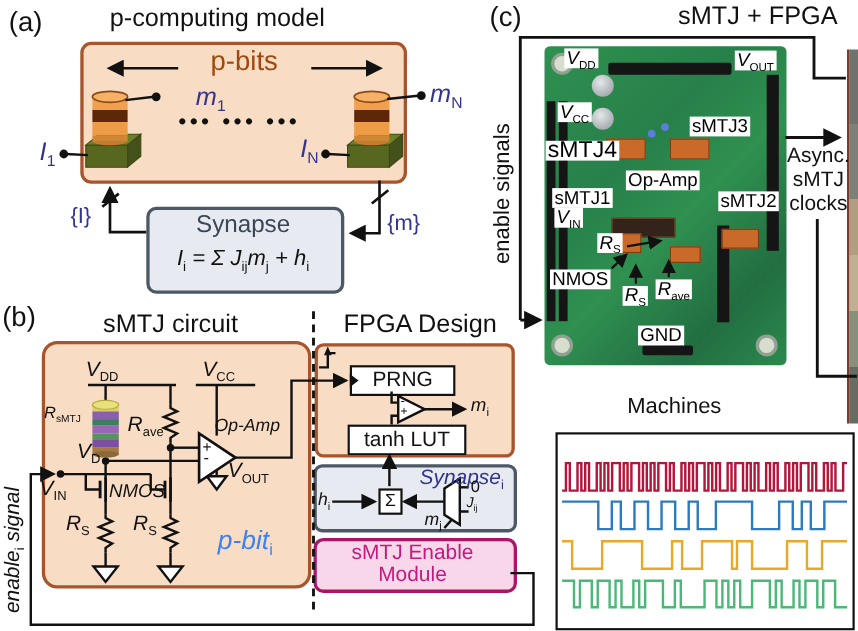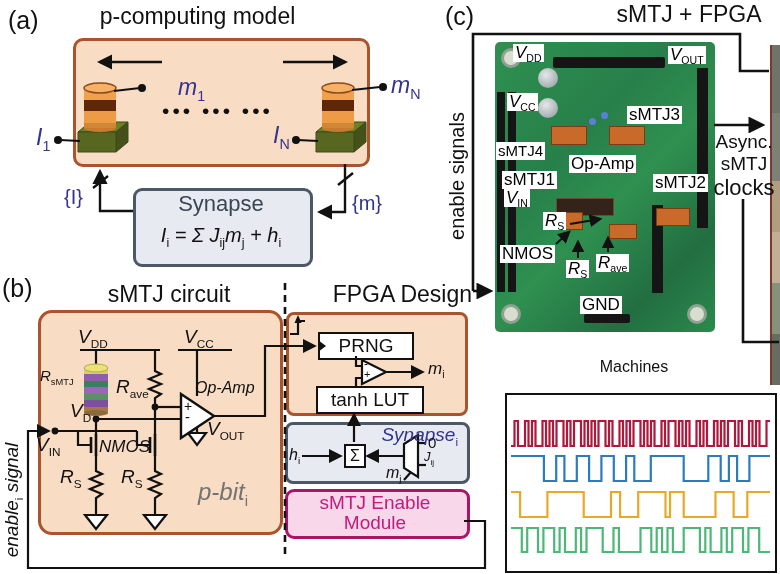--- a/index.html
+++ b/index.html
@@ -234,75 +234,76 @@
     <g id="wf-traces">
         <polyline points="511.0,446 514.5,446 514.5,421 518.0,421 518.0,446 525.0,446 525.0,421 528.5,421 528.5,446 532.0,446 532.0,421 535.5,421 535.5,446 542.5,446 542.5,421 546.0,421 546.0,446 549.5,446 549.5,421 553.0,421 553.0,446 556.5,446 556.5,421 563.5,421 563.5,446 567.0,446 567.0,421 570.5,421 570.5,446 574.0,446 574.0,421 581.0,421 581.0,446 584.5,446 584.5,421 588.0,421 588.0,446 591.5,446 591.5,421 595.0,421 595.0,446 598.5,446 598.5,421 605.5,421 605.5,446 609.0,446 609.0,421 612.5,421 612.5,446 619.5,446 619.5,421 623.0,421 623.0,446 626.5,446 626.5,421 630.0,421 630.0,446 633.5,446 633.5,421 640.5,421 640.5,446 644.0,446 644.0,421 647.5,421 647.5,446 651.0,446 651.0,421 654.5,421 654.5,446 661.5,446 661.5,421 665.0,421 665.0,446 668.5,446 668.5,421 675.5,421 675.5,446 679.0,446 679.0,421 682.5,421 682.5,446 686.0,446 686.0,421 689.5,421 689.5,446 696.5,446 696.5,421 700.0,421 700.0,446 703.5,446 703.5,421 707.0,421 707.0,446 714.0,446 714.0,421 717.5,421 717.5,446 721.0,446 721.0,421 724.5,421 724.5,446 728.0,446 728.0,421 735.0,421 735.0,446 738.5,446 738.5,421 742.0,421 742.0,446 749.0,446 749.0,421 752.5,421 752.5,446 756.0,446 756.0,421 759.5,421 759.5,446 766.5,446 766.5,421 770.0,421" fill="none" stroke="#b0173a" stroke-width="2.2"></polyline>
         <polyline points="511.0,456 543.9,456 543.9,481 556.2,481 556.2,456 564.4,456 564.4,481 576.8,481 576.8,456 589.1,456 589.1,481 601.4,481 601.4,456 613.8,456 613.8,481 626.1,481 626.1,456 634.3,456 634.3,481 650.8,481 650.8,456 683.7,456 683.7,481 708.3,481 708.3,456 720.7,456 720.7,481 728.9,481 728.9,456 737.1,456 737.1,481 749.4,481 749.4,456 770.0,456" fill="none" stroke="#2b7bbf" stroke-width="2.2"></polyline>
         <polyline points="511.0,492 520.1,492 520.1,517 547.4,517 547.4,492 583.7,492 583.7,517 611.0,517 611.0,492 620.1,492 620.1,517 638.2,517 638.2,492 665.5,492 665.5,517 670.0,517 670.0,492 683.7,492 683.7,517 715.5,517 715.5,492 733.6,492 733.6,517 747.3,517 747.3,492 770.0,492" fill="none" stroke="#e8a92a" stroke-width="2.2"></polyline>
         <polyline points="511.0,528 521.8,528 521.8,552 527.2,552 527.2,528 538.0,528 538.0,552 543.4,552 543.4,528 554.2,528 554.2,552 559.6,552 559.6,528 565.0,528 565.0,552 575.8,552 575.8,528 581.1,528 581.1,552 586.5,552 586.5,528 602.7,528 602.7,552 613.5,552 613.5,528 618.9,528 618.9,552 640.5,552 640.5,528 651.3,528 651.3,552 656.7,552 656.7,528 662.1,528 662.1,552 667.5,552 667.5,528 672.9,528 672.9,552 683.7,552 683.7,528 699.9,528 699.9,552 705.3,552 705.3,528 710.6,528 710.6,552 721.4,552 721.4,528 726.8,528 726.8,552 732.2,552 732.2,528 743.0,528 743.0,552 748.4,552 748.4,528 759.2,528 759.2,552 770.0,552" fill="none" stroke="#4cb878" stroke-width="2.2"></polyline>
       </g>
   </svg>
 
   <div class="abs" style="left:8px;top:6px;font-size:25px;">(a)</div>
   <div class="abs ctr bold" style="left:90px;top:3px;width:215px;font-size:23px;">p-computing model</div>
+  <div class="abs ctr bold" style="left:162px;top:42px;width:120px;font-size:25px;color:#a0490e;">p-bits</div>
   <div class="abs ctr bold" style="left:150px;top:99px;width:135px;font-size:21px;letter-spacing:3px;">••• ••• •••</div>
   <div class="abs navy var-lbl" style="left:150px;top:74px;font-size:23px;margin-left:28px;"><span>m</span><sub>1</sub></div>
   <div class="abs navy var-lbl" style="left:391px;top:72px;font-size:23px;"><span>m</span><sub>N</sub></div>
   <div class="abs navy var-lbl" style="left:36px;top:124px;font-size:23px;"><span>I</span><sub>1</sub></div>
   <div class="abs navy var-lbl" style="left:273px;top:122px;font-size:23px;"><span>I</span><sub>N</sub></div>
   <div class="abs navy bold" style="left:64px;top:186px;font-size:20px;">{I}</div>
   <div class="abs navy bold" style="left:352px;top:192px;font-size:20px;">{m}</div>
   <div class="abs ctr bold" style="left:140px;top:191px;width:162px;font-size:22px;color:#3b4654;">Synapse</div>
   <div class="abs ctr var-lbl" style="left:138px;top:224px;width:166px;font-size:20px;"><span>I</span><sub>i</sub><span> = Σ J</span><sub>ij</sub><span>m</span><sub>j</sub><span> + h</span><sub>i</sub></div>
 
   <div class="abs" style="left:2px;top:274px;font-size:25px;">(b)</div>
-  <div class="abs ctr bold" style="left:84px;top:281px;width:170px;font-size:23px;">sMTJ circuit</div>
-  <div class="abs ctr bold" style="left:292px;top:281px;width:180px;font-size:23px;text-align:right;">FPGA Design</div>
+  <div class="abs ctr bold" style="left:70px;top:281px;width:170px;font-size:23px;">sMTJ circuit</div>
+  <div class="abs ctr bold" style="left:292px;top:281px;width:180px;font-size:23px;">FPGA Design</div>
   <div class="vrot var-lbl" style="left:12px;top:500px;font-size:19px;font-style:normal;"><span>enable</span><sub>i</sub><span> signal</span></div>
 
   <div class="abs var-lbl" style="left:78px;top:326px;font-size:19px;"><span>V</span><sub>DD</sub></div>
   <div class="abs var-lbl" style="left:184px;top:326px;font-size:19px;"><span>V</span><sub>CC</sub></div>
   <div class="abs var-lbl" style="left:40px;top:367px;font-size:15px;"><span>R</span><sub>sMTJ</sub></div>
   <div class="abs var-lbl" style="left:116px;top:376px;font-size:19px;"><span>R</span><sub>ave</sub></div>
   <div class="abs var-lbl" style="left:70px;top:400px;font-size:19px;"><span>V</span><sub>D</sub></div>
   <div class="abs var-lbl" style="left:36px;top:434px;font-size:19px;"><span>V</span><sub>IN</sub></div>
   <div class="abs var-lbl" style="left:207px;top:418px;font-size:19px;"><span>V</span><sub>OUT</sub></div>
   <div class="abs it" style="left:99px;top:437px;font-size:17px;">NMOS</div>
   <div class="abs it" style="left:195px;top:379px;font-size:16px;">Op-Amp</div>
   <div class="abs var-lbl" style="left:60px;top:466px;font-size:19px;"><span>R</span><sub>S</sub></div>
   <div class="abs var-lbl" style="left:121px;top:466px;font-size:19px;"><span>R</span><sub>S</sub></div>
   <div class="abs bold" style="left:184px;top:398px;font-size:14px;">+</div>
   <div class="abs bold" style="left:185px;top:408px;font-size:15px;">-</div>
-  <div class="abs bold var-lbl" style="left:198px;top:478px;font-size:24px;color:#737373;font-style:normal;"><span>p-bit</span><sub>i</sub></div>
+  <div class="abs bold var-lbl" style="left:198px;top:478px;font-size:24px;color:#3b82f6;font-style:normal;"><span>p-bit</span><sub>i</sub></div>
 
   <div class="abs var-lbl" style="left:428px;top:359px;font-size:17px;font-style:normal;"><span>m</span><sub>i</sub></div>
   <div class="abs bold" style="left:364px;top:357px;font-size:12px;">-</div>
   <div class="abs bold" style="left:364px;top:368px;font-size:11px;">+</div>
   <div class="abs bold navy var-lbl" style="left:350px;top:424px;width:108px;text-align:right;font-size:19px;font-style:normal;"><span>Synapse</span><sub>i</sub></div>
   <div class="abs var-lbl" style="left:289px;top:446px;font-size:16px;font-style:normal;"><span>h</span><sub>i</sub></div>
   <div class="abs" style="left:428px;top:434px;font-size:15px;">0</div>
   <div class="abs var-lbl" style="left:424px;top:449px;font-size:13px;font-style:normal;"><span>J</span><sub>ij</sub></div>
   <div class="abs var-lbl" style="left:386px;top:464px;font-size:16px;font-style:normal;"><span>m</span><sub>j</sub></div>
   <div class="abs ctr bold" style="left:290px;top:492px;width:170px;font-size:19px;color:#c21b7d;">sMTJ Enable</div>
   <div class="abs ctr bold" style="left:290px;top:512px;width:170px;font-size:19px;color:#c21b7d;">Module</div>
 
   <div class="abs" style="left:445px;top:2px;font-size:25px;">(c)</div>
   <div class="abs ctr bold" style="left:600px;top:1px;width:178px;font-size:23px;">sMTJ + FPGA</div>
   <div class="vrot" style="left:457px;top:176px;font-size:20px;">enable signals</div>
 
   <div class="abs ctr" style="left:712px;top:131px;width:64px;font-size:19px;">Async.</div>
   <div class="abs ctr" style="left:712px;top:153px;width:64px;font-size:19px;">sMTJ</div>
-  <div class="abs ctr" style="left:712px;top:175px;width:64px;font-size:22px;">clocks</div>
-  <div class="abs ctr" style="left:534px;top:358px;width:200px;font-size:16px;">Machines</div>
+  <div class="abs ctr" style="left:712px;top:175px;width:64px;font-size:19px;">clocks</div>
+  <div class="abs ctr" style="left:513px;top:358px;width:200px;font-size:20px;">Machines</div>
 
   <span class="chip" style="left:513px;top:44px;font-size:17px;"><span>V</span><sub>DD</sub></span>
   <span class="chip" style="left:668px;top:46px;font-size:17px;"><span>V</span><sub>OUT</sub></span>
   <span class="chip" style="left:507px;top:93px;font-size:17px;"><span>V</span><sub>CC</sub></span>
   <span class="chip rom" style="left:627px;top:106px;font-size:17px;">sMTJ3</span>
-  <span class="chip rom" style="left:496px;top:128px;font-size:15px;margin-top:14px;">sMTJ4</span>
+  <span class="chip rom" style="left:496px;top:128px;font-size:21px;">sMTJ4</span>
   <span class="chip rom" style="left:569px;top:155px;font-size:17px;">Op-Amp</span>
   <span class="chip rom" style="left:502px;top:171px;font-size:17px;">sMTJ1</span>
   <span class="chip rom" style="left:653px;top:174px;font-size:17px;">sMTJ2</span>
   <span class="chip" style="left:504px;top:189px;font-size:17px;"><span>V</span><sub>IN</sub></span>
   <span class="chip" style="left:543px;top:212px;font-size:17px;"><span>R</span><sub>S</sub></span>
   <span class="chip rom" style="left:500px;top:245px;font-size:17px;">NMOS</span>
   <span class="chip" style="left:566px;top:260px;font-size:17px;"><span>R</span><sub>S</sub></span>
   <span class="chip" style="left:596px;top:254px;font-size:17px;"><span>R</span><sub>ave</sub></span>
   <span class="chip rom" style="left:580px;top:296px;font-size:17px;">GND</span>
 

